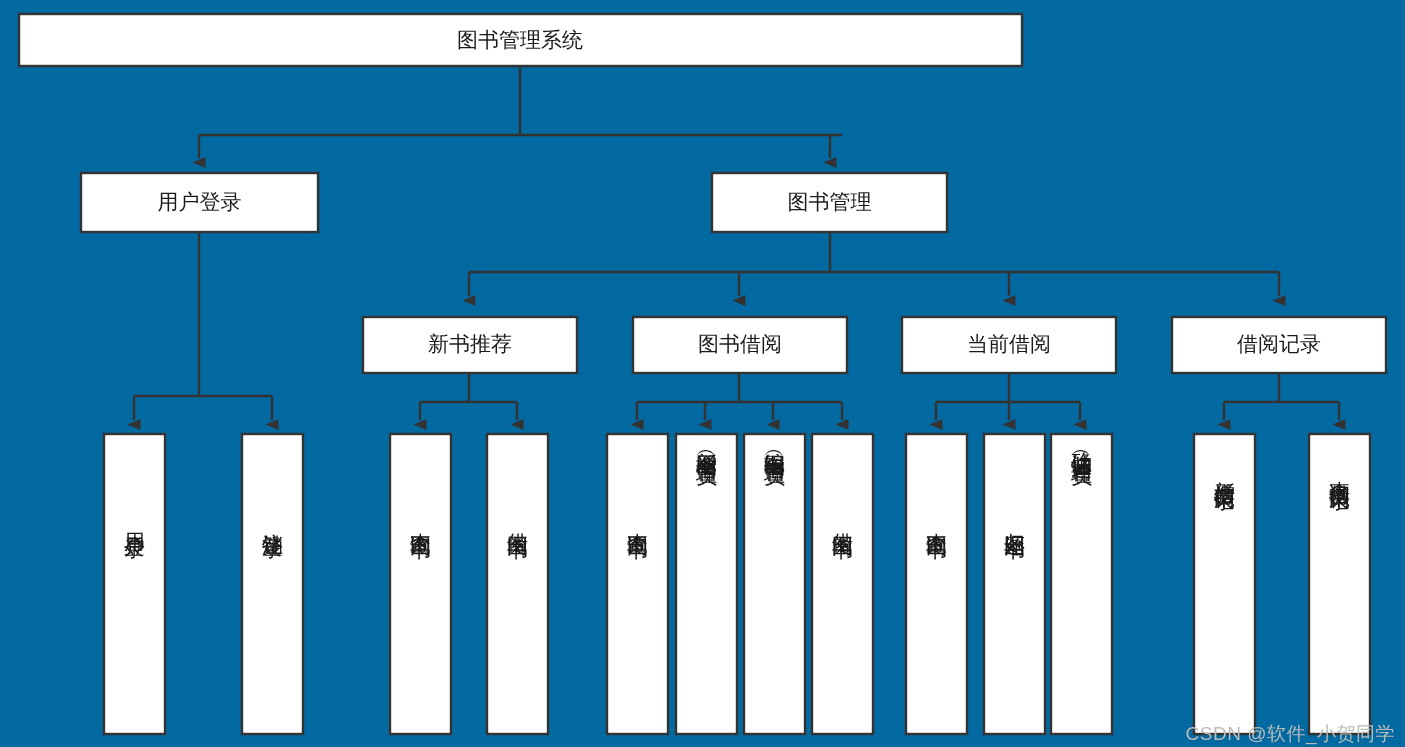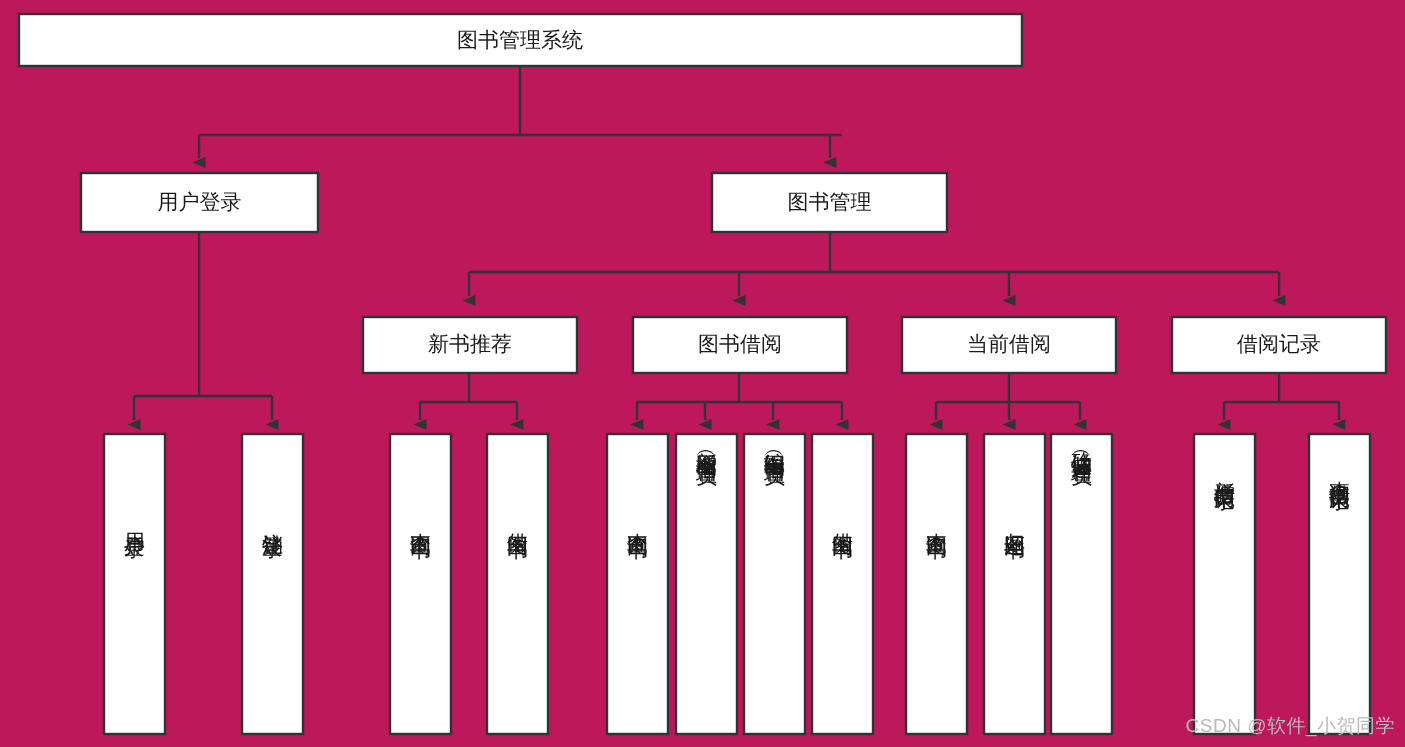--- a/index.html
+++ b/index.html
@@ -4,21 +4,21 @@
 <style>
   html, body {
     margin: 0;
     padding: 0;
     background: #ffffff;
   }
   #page {
     position: relative;
     width: 1405px;
     height: 747px;
-    background: #be185d;
+    background: #0369a1;
     overflow: hidden;
     font-family: "Liberation Sans", "DejaVu Sans", sans-serif;
   }
   svg.diagram {
     position: absolute;
     top: 0;
     left: 0;
     width: 1405px;
     height: 747px;
   }
@@ -46,21 +46,21 @@
     stroke: #333333;
     stroke-width: 2.4;
     fill: none;
   }
   .arrow-head {
     fill: #333333;
   }
   .watermark {
     position: absolute;
     right: 10px;
-    bottom: 8px;
+    bottom: 0;
     font-family: "Liberation Sans", "DejaVu Sans", sans-serif;
     font-size: 19px;
     color: #b9b9b9;
     white-space: nowrap;
     letter-spacing: 0.5px;
     pointer-events: none;
   }
 </style>
 </head>
 <body>

